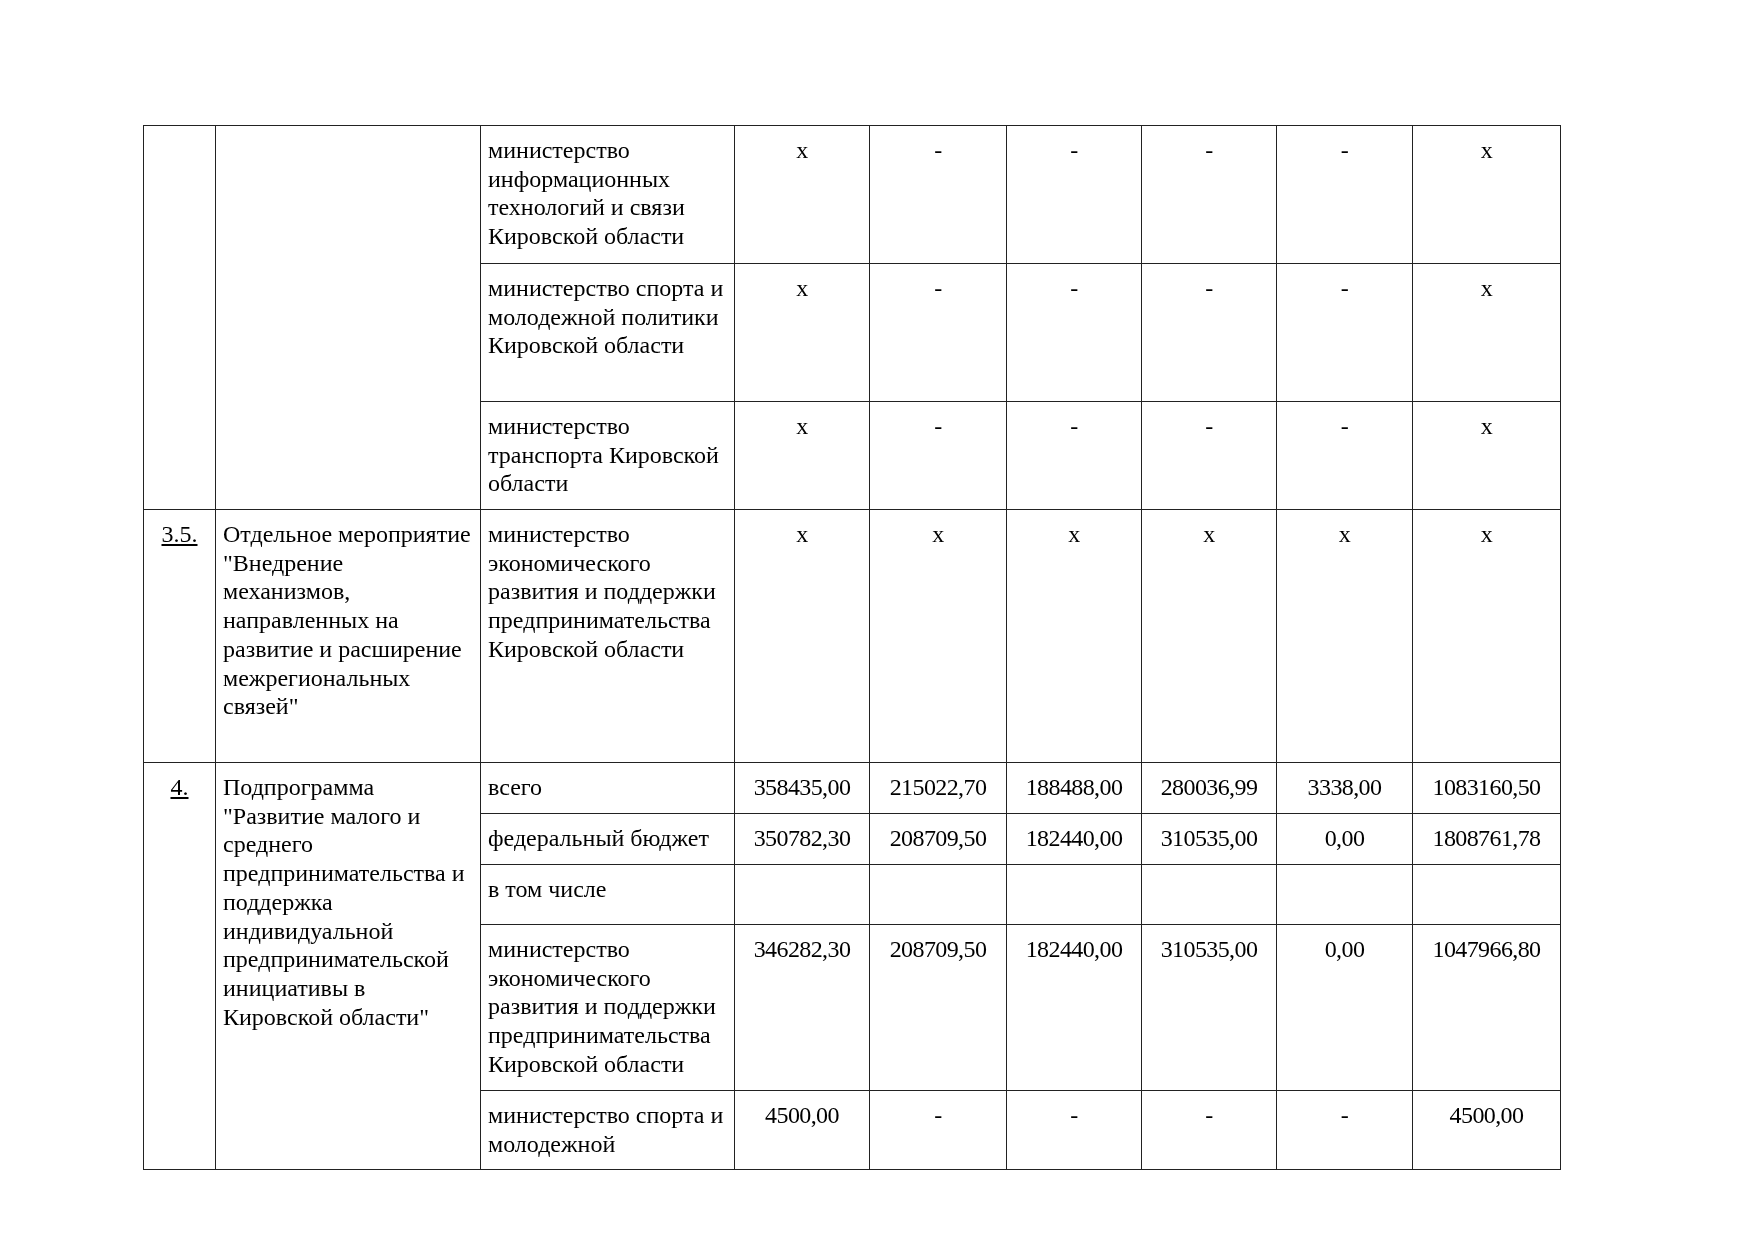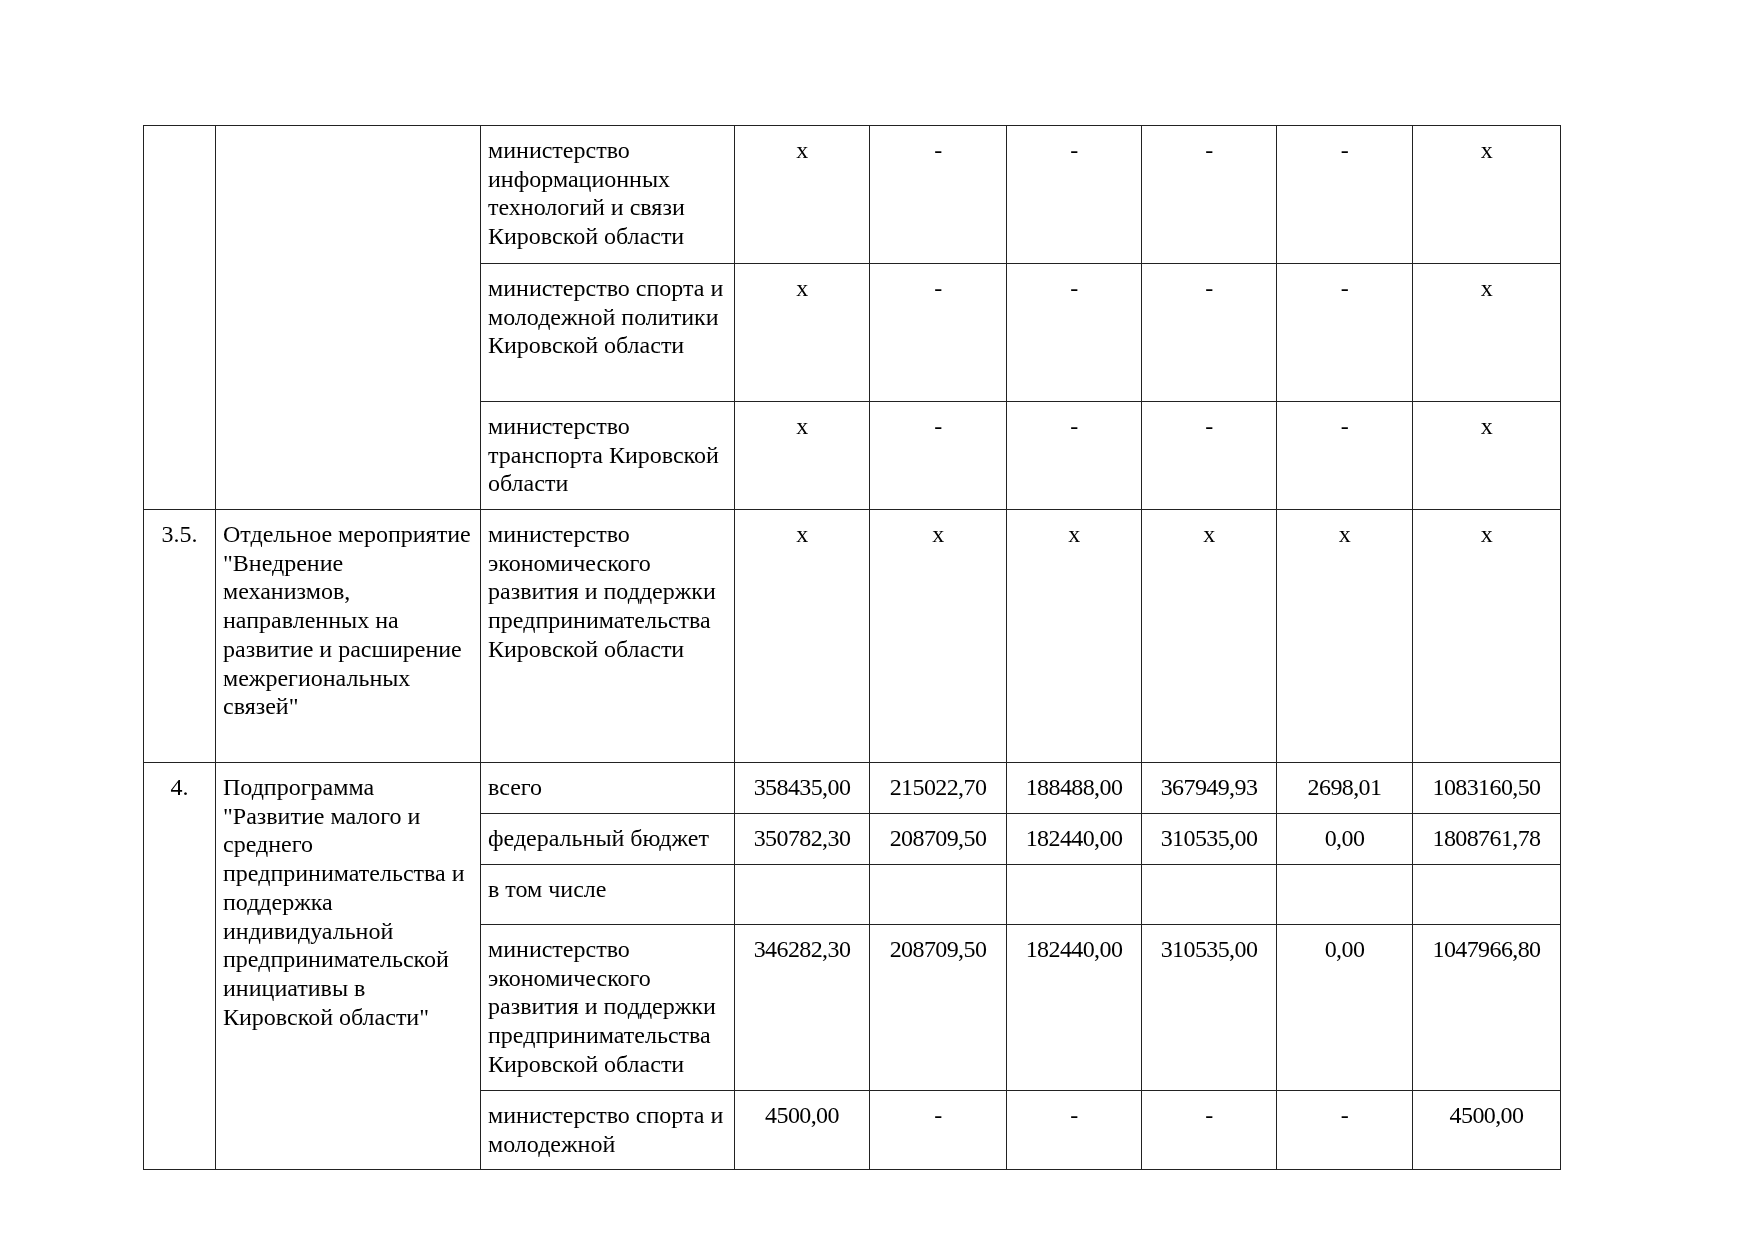--- a/index.html
+++ b/index.html
@@ -3,21 +3,21 @@
 <meta charset="utf-8">
 <style>
   html, body { margin:0; padding:0; background:#fff; }
   body { width:1754px; height:1240px; position:relative; overflow:hidden;
          font-family:"Liberation Serif", "DejaVu Serif", serif; color:#000; }
   table.budget { position:absolute; left:143px; top:117px; border-collapse:collapse;
                  table-layout:fixed; width:1417px;margin-top:8px; }
   table.budget td { border:1.5px solid #222; vertical-align:top; font-size:24px;
                     line-height:28.7px; padding:10px 7px 6px 7px; overflow:hidden; }
   td.num { text-align:center; padding-left:2px; padding-right:2px; letter-spacing:-0.6px; }
-  td.idx { text-align:center; }
+  td.idx { text-align:center;text-decoration:underline; }
 </style>
 </head>
 <body>
 
 <table class="budget">
   <colgroup>
     <col style="width:72px">
       <col style="width:265px">
       <col style="width:254px">
     <col style="width:135px">
@@ -73,22 +73,22 @@
     <td class="num">х</td>
   </tr>
 
   <tr style="height:51px">
     <td class="idx" rowspan="5">4.</td>
     <td rowspan="5">Подпрограмма "Развитие малого и среднего предпринимательства и поддержка индивидуальной предпринимательской инициативы в Кировской области"</td>
     <td>всего</td>
     <td class="num">358435,00</td>
     <td class="num">215022,70</td>
     <td class="num">188488,00</td>
-    <td class="num">367949,93</td>
-    <td class="num">2698,01</td>
+    <td class="num">280036,99</td>
+    <td class="num">3338,00</td>
     <td class="num">1083160,50</td>
   </tr>
 
   <tr style="height:51px">
     <td>федеральный бюджет</td>
     <td class="num">350782,30</td>
     <td class="num">208709,50</td>
     <td class="num">182440,00</td>
     <td class="num">310535,00</td>
     <td class="num">0,00</td>

